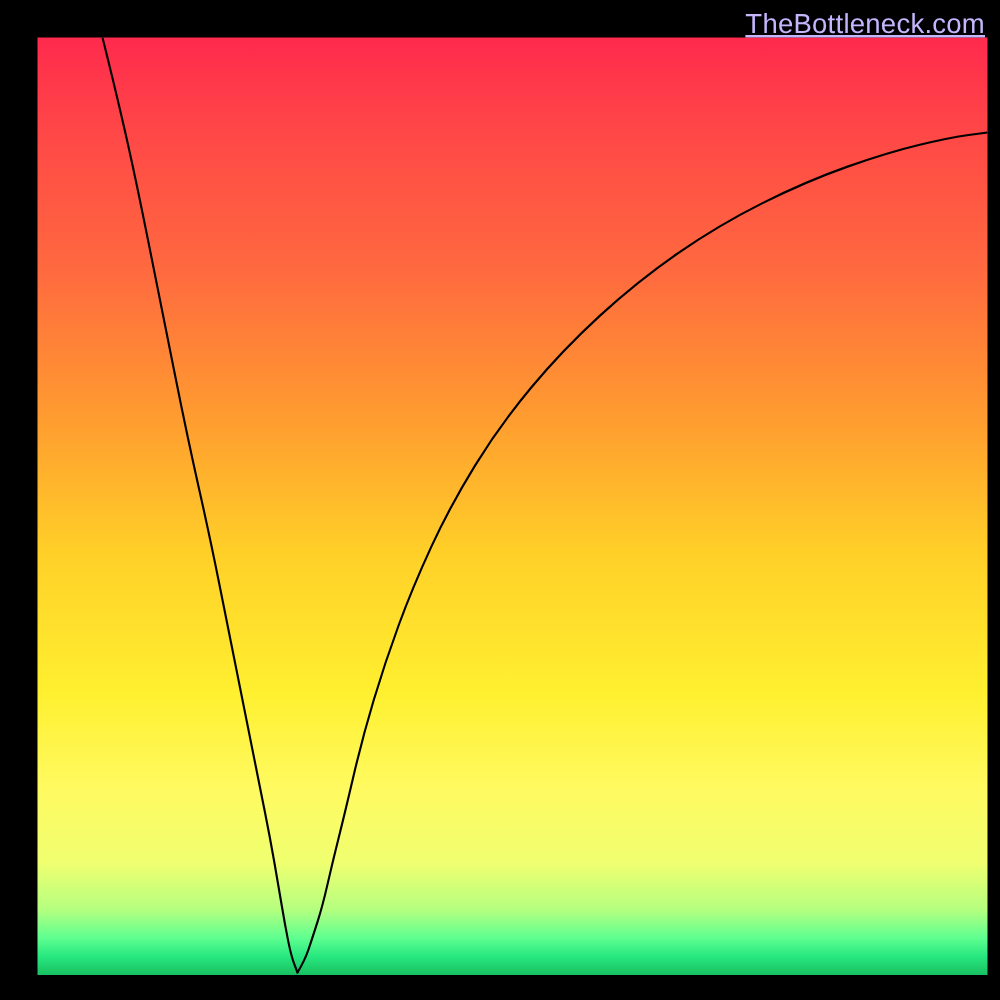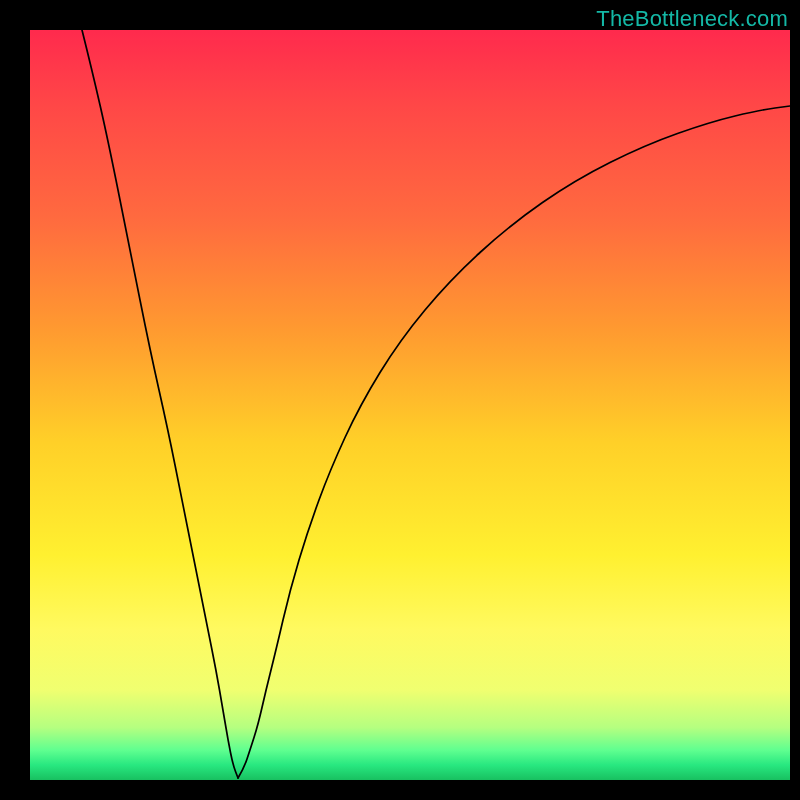--- a/index.html
+++ b/index.html
@@ -36,26 +36,27 @@
       #b5ff80 93%,
       #60ff90 96%,
       #28e880 98%,
       #18c060 100%
     );
   }
   .watermark {
     position: absolute;
     top: 6px;
     right: 12px;
-    color: #14b8a6;
+    color: #c4b5fd;
     font-size: 22px;
     font-weight: 500;
     letter-spacing: 0.2px;
     z-index: 20;
     user-select: none;
+    text-decoration: underline;
   }
   svg.curve-layer {
     position: absolute;
     left: 0;
     top: 0;
     width: 760px;
     height: 750px;
   }
   
   svg path.curve {

